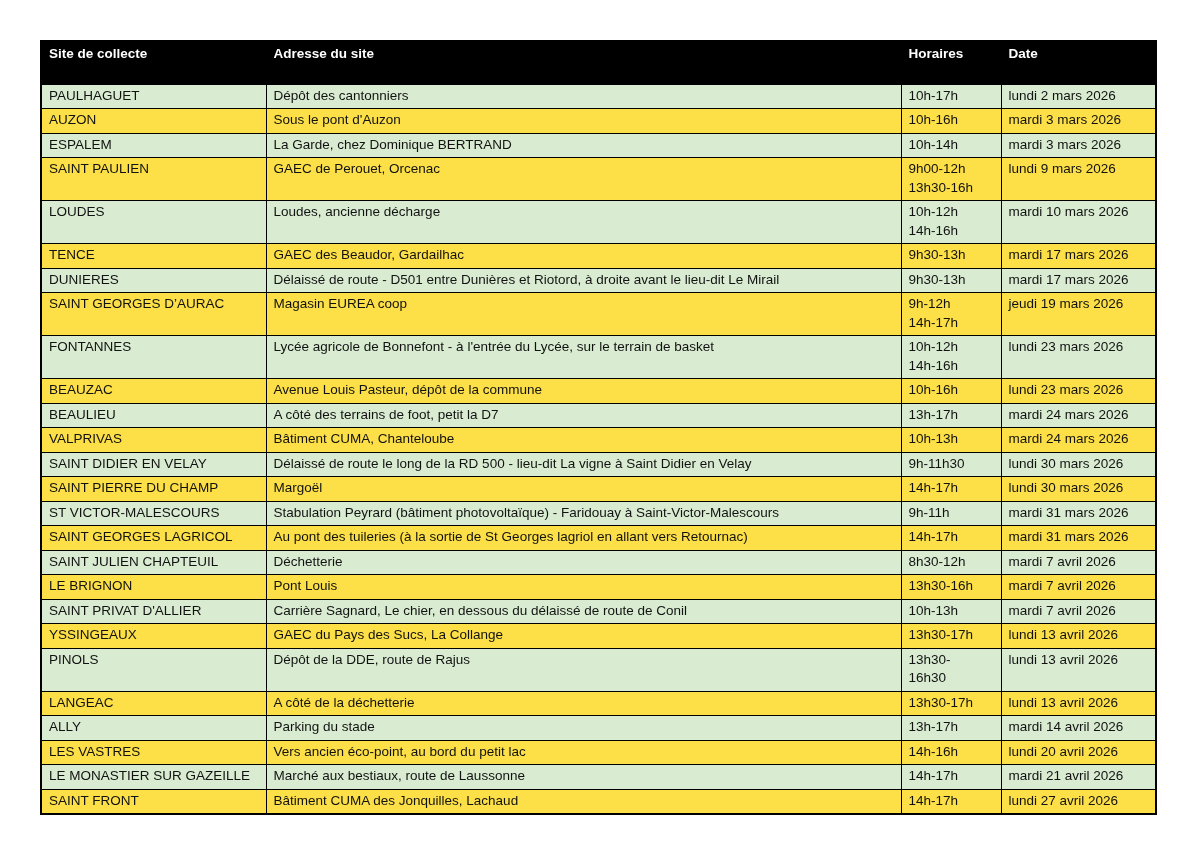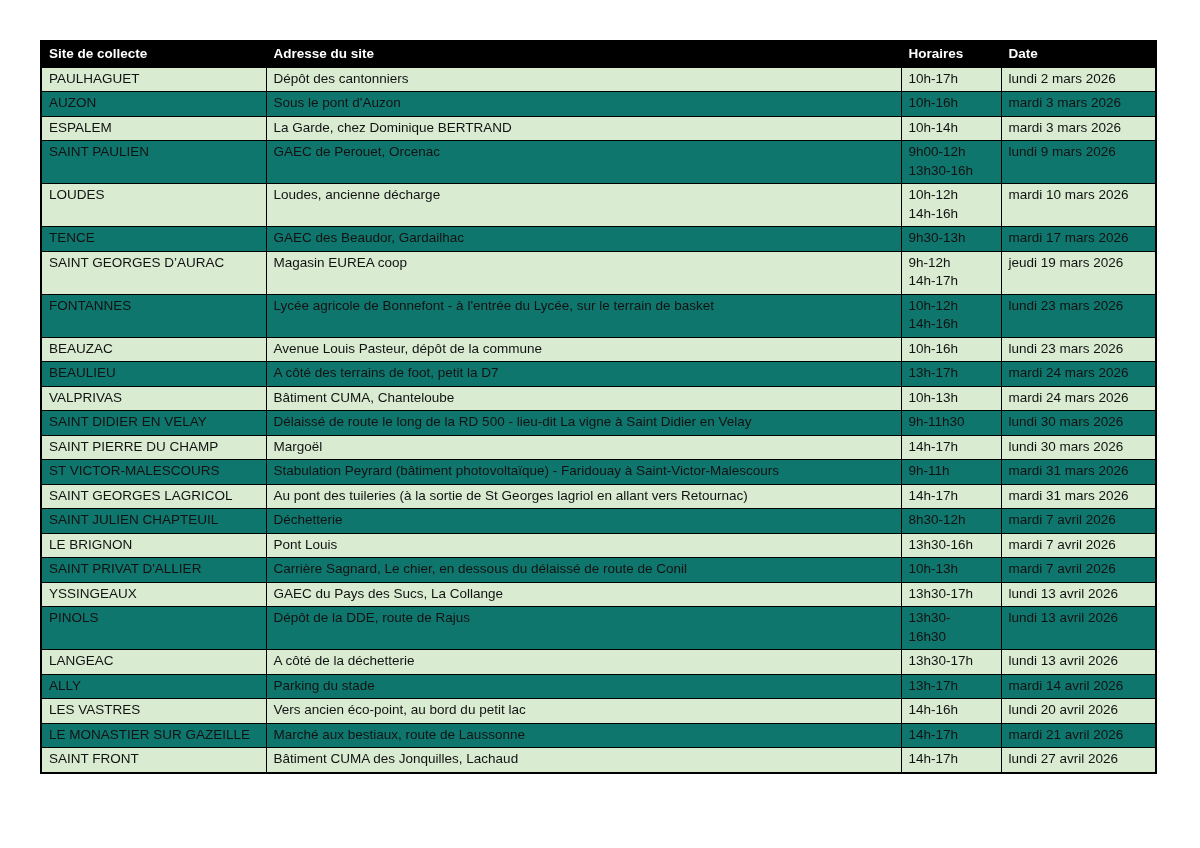--- a/index.html
+++ b/index.html
@@ -39,23 +39,23 @@
     text-align: left;
     overflow: hidden;
     white-space: pre-line;
   }
   table.sites thead th {
     background: var(--header-bg);
     color: var(--header-fg);
     font-weight: 700;
     border-color: var(--header-bg);
     padding-top: 3px;
-    padding-bottom: 3px;
-  }
-  table.sites tbody tr { background: #0f766e; }
+    padding-bottom: 20px;
+  }
+  table.sites tbody tr { background: #fde047; }
   table.sites tbody tr:nth-child(odd) { background: var(--row-green); }
   td.site, td.date { font-weight: 400; }
   col.c-site    { width: 225px; }
   col.c-adresse { width: 635px; }
   col.c-horaires{ width: 100px; }
   col.c-date    { width: 155px; }
 </style>
 </head>
 <body>
 
@@ -108,20 +108,26 @@
 14h-16h</td>
     <td class="date">mardi 10 mars 2026</td>
   </tr>
         <tr class="data-row">
     <td class="site">TENCE</td>
     <td class="adresse">GAEC des Beaudor, Gardailhac</td>
     <td class="horaires">9h30-13h</td>
     <td class="date">mardi 17 mars 2026</td>
   </tr>
         <tr class="data-row">
+    <td class="site">DUNIERES</td>
+    <td class="adresse">Délaissé de route - D501 entre Dunières et Riotord, à droite avant le lieu-dit Le Mirail</td>
+    <td class="horaires">9h30-13h</td>
+    <td class="date">mardi 17 mars 2026</td>
+  </tr>
+        <tr class="data-row">
     <td class="site">SAINT GEORGES D’AURAC</td>
     <td class="adresse">Magasin EUREA coop</td>
     <td class="horaires">9h-12h
 14h-17h</td>
     <td class="date">jeudi 19 mars 2026</td>
   </tr>
         <tr class="data-row">
     <td class="site">FONTANNES</td>
     <td class="adresse">Lycée agricole de Bonnefont - à l'entrée du Lycée, sur le terrain de basket</td>
     <td class="horaires">10h-12h

